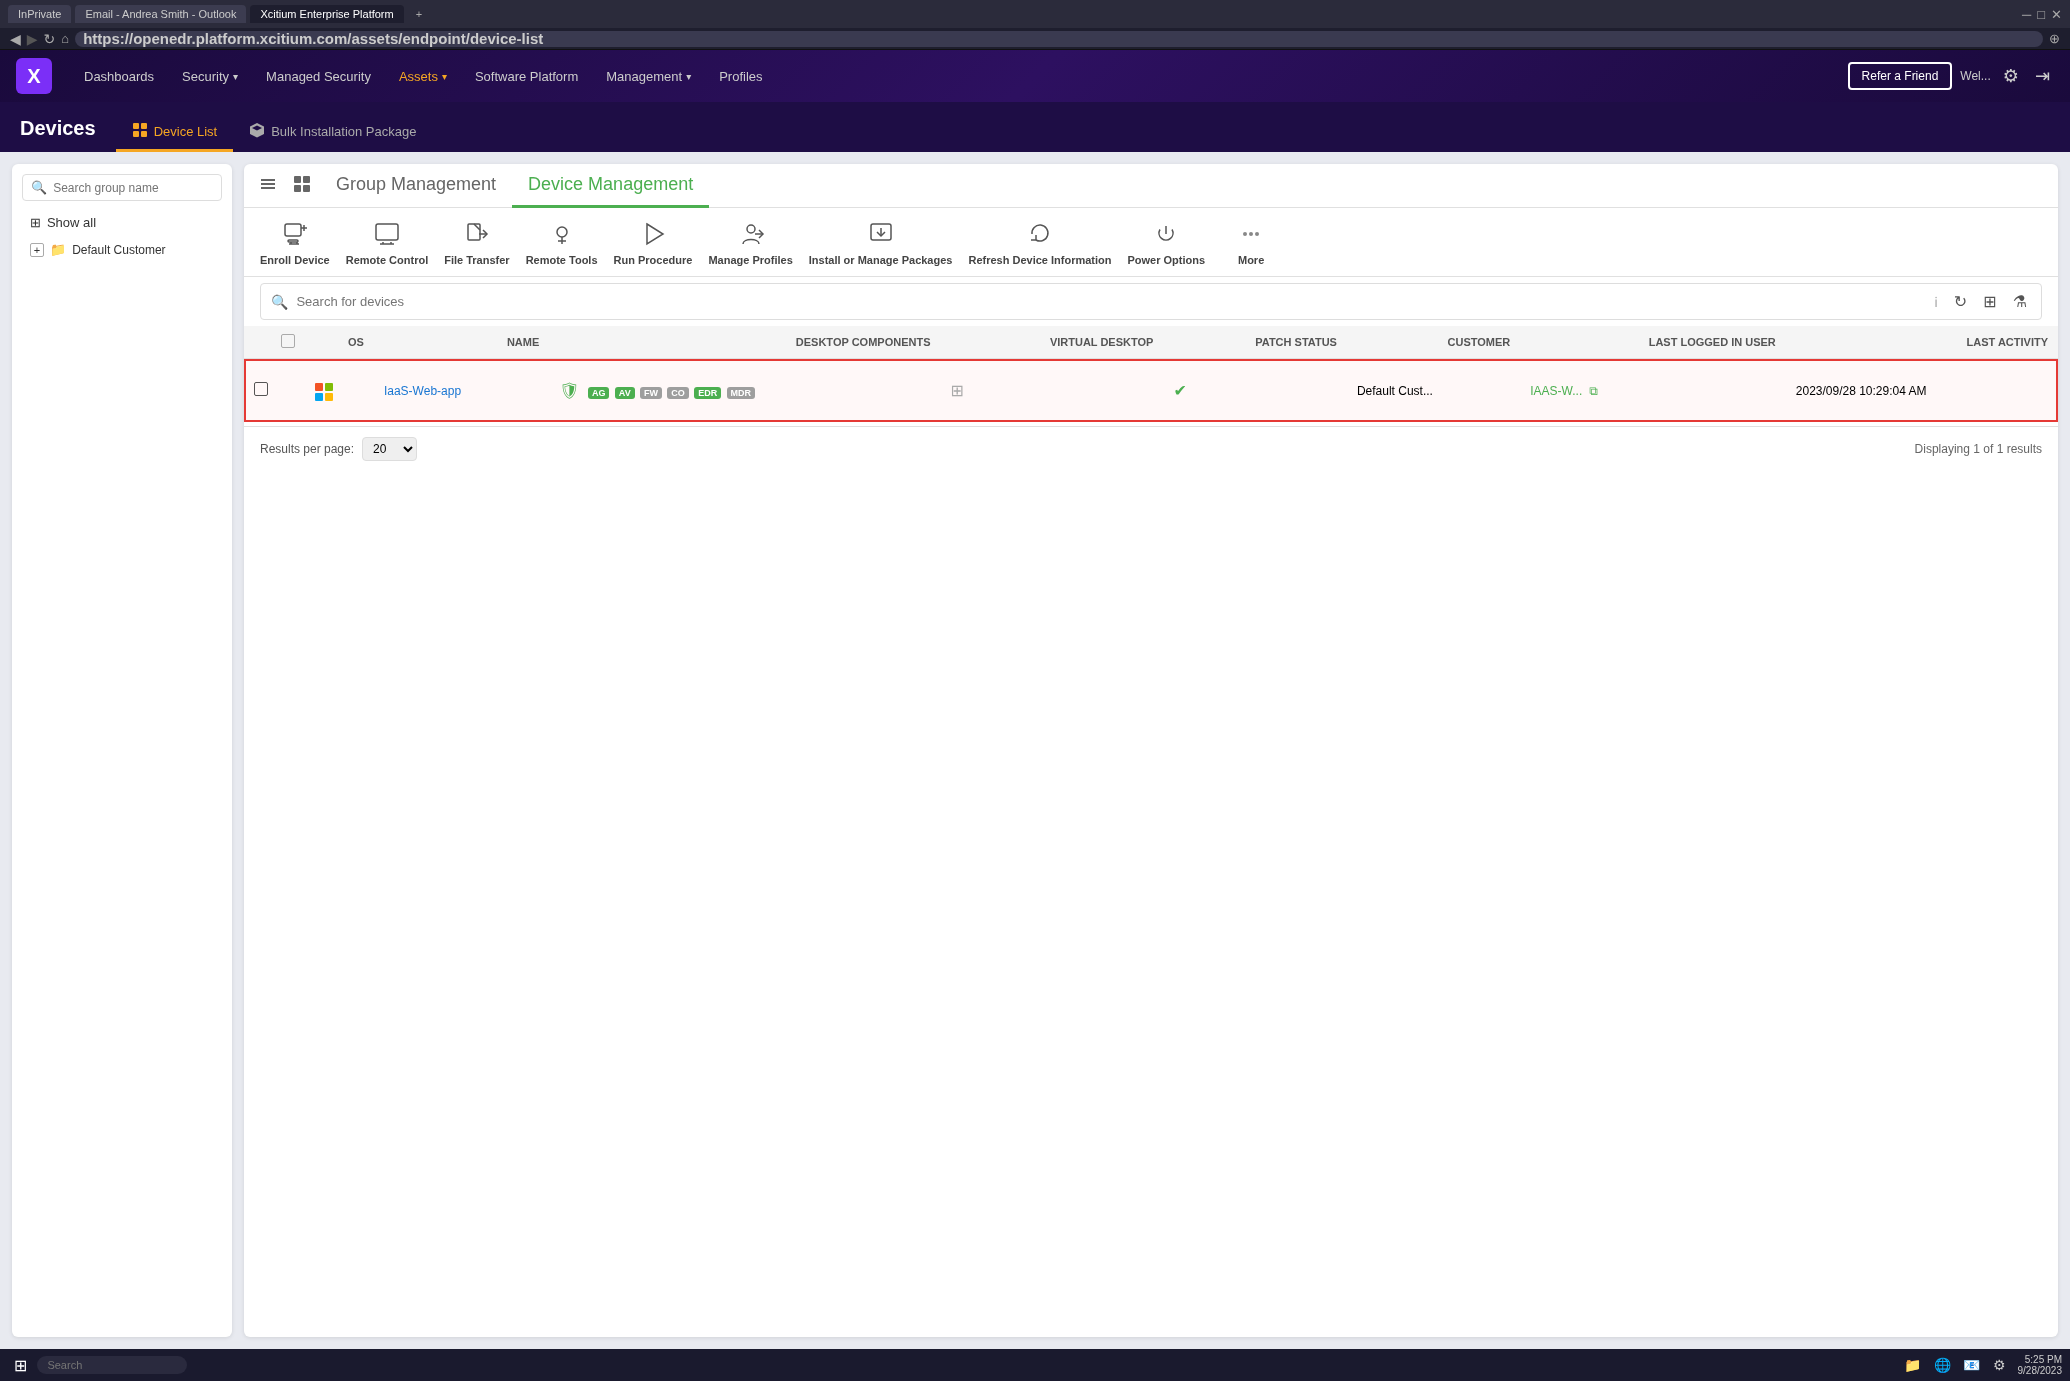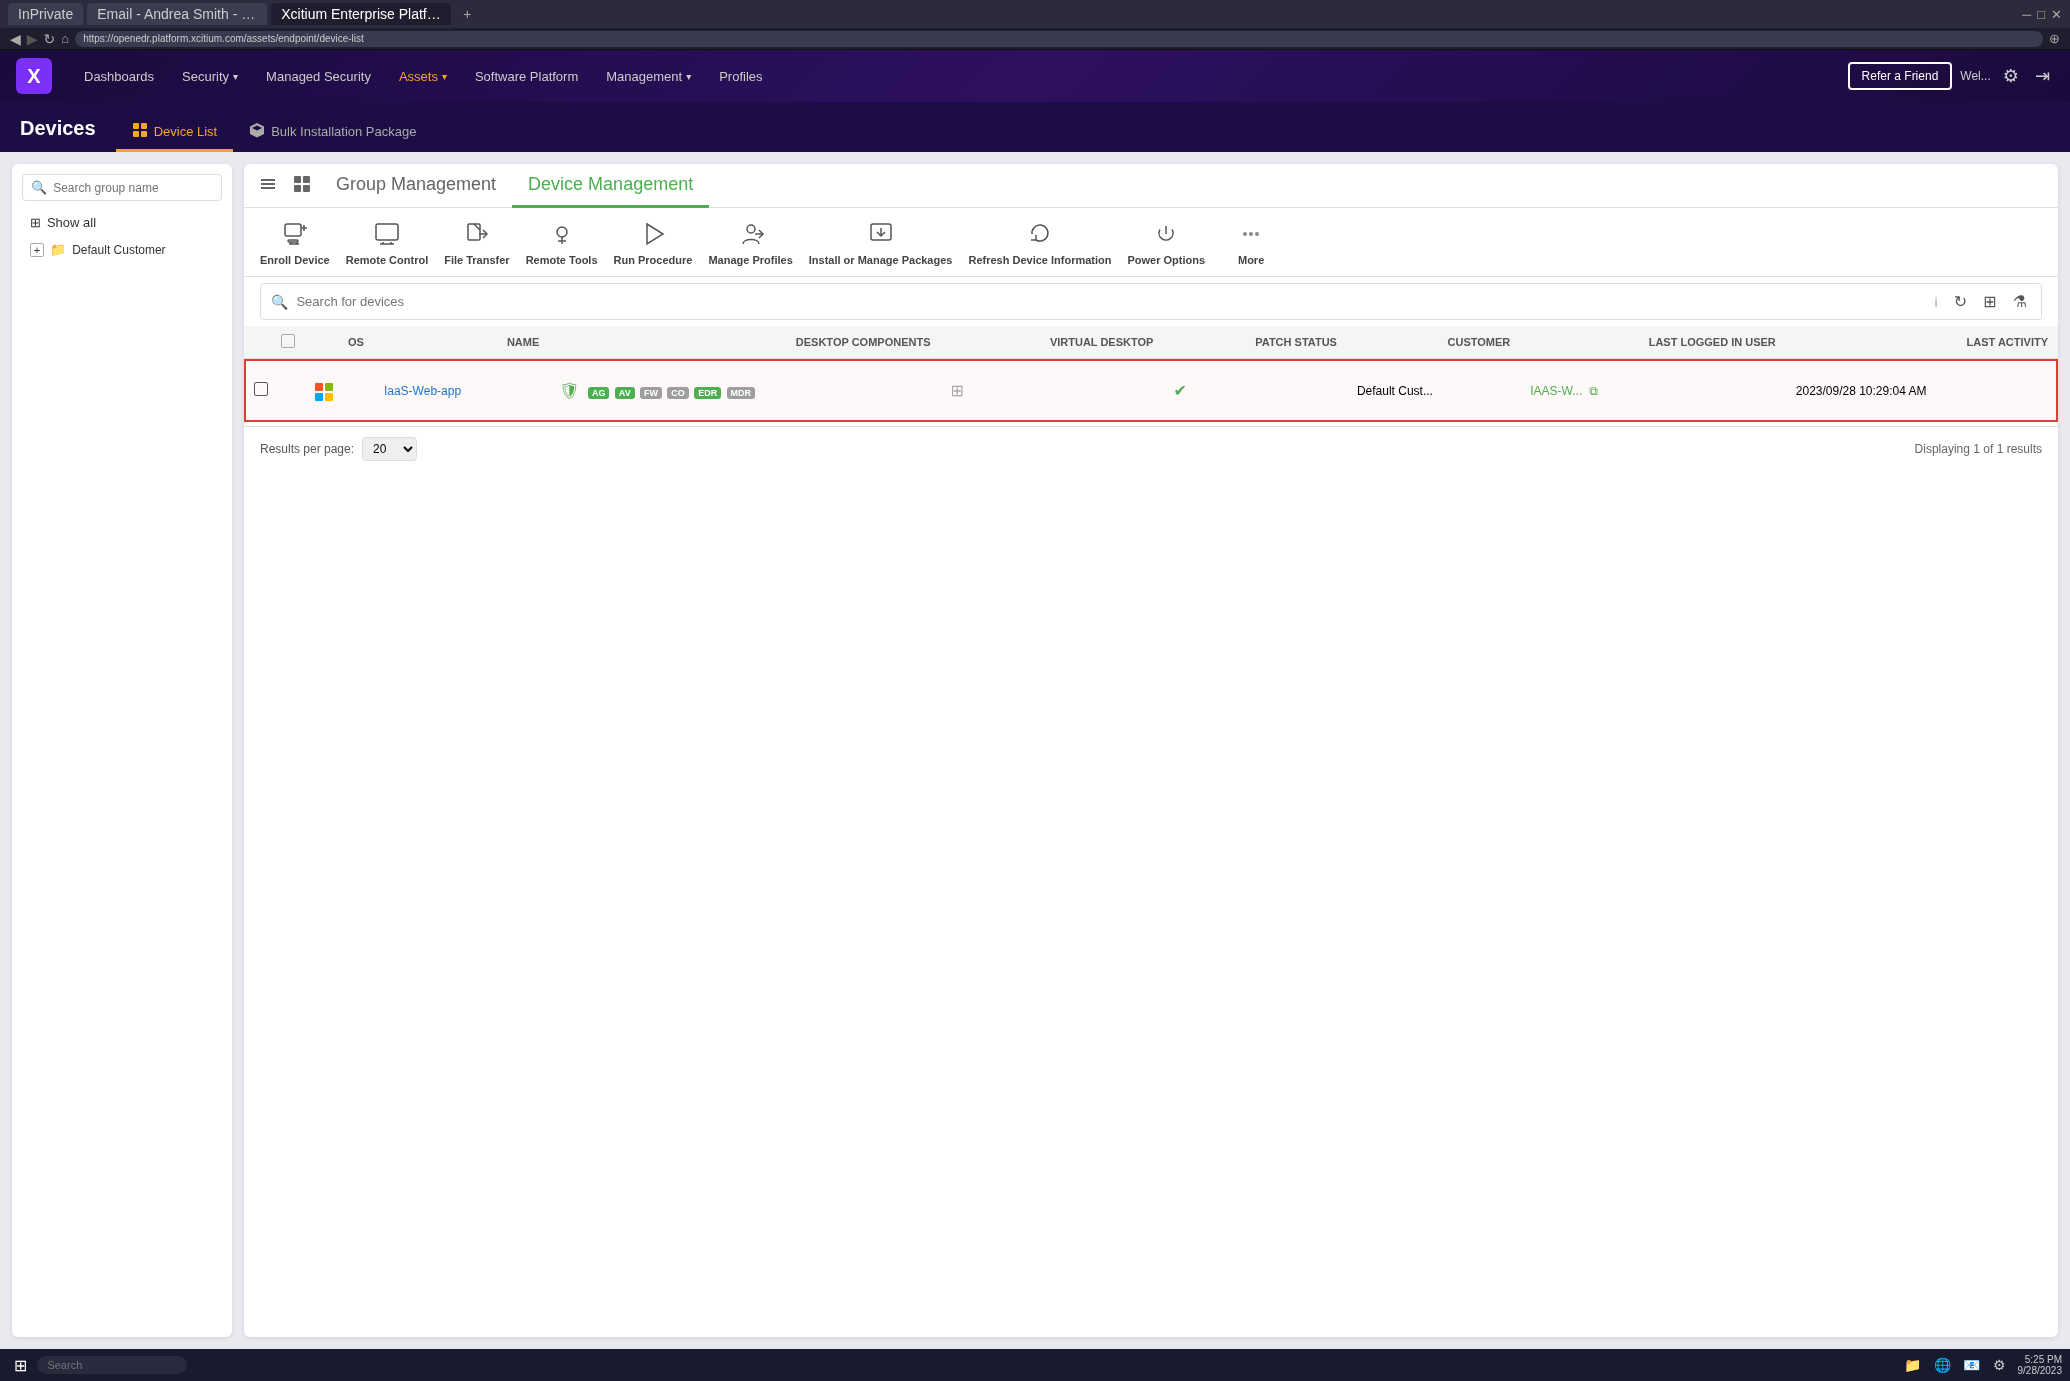--- a/index.html
+++ b/index.html
@@ -16,21 +16,21 @@
     }
     .browser-tabs {
       display: flex;
       align-items: center;
       gap: 4px;
       flex: 1;
     }
     .browser-tab {
       background: #3c3c50;
       color: #ccc;
-      font-size: 14px;
+      font-size: 11px;
       padding: 3px 10px;
       border-radius: 4px 4px 0 0;
       white-space: nowrap;
       cursor: pointer;
       max-width: 180px;
       overflow: hidden;
       text-overflow: ellipsis;
     }
     .browser-tab.active {
       background: #1e1e2e;
@@ -42,25 +42,26 @@
       display: flex;
       align-items: center;
       padding: 0 10px;
       gap: 6px;
       border-bottom: 1px solid #111;
     }
     .address-input {
       background: #3a3a50;
       border: none;
       color: #ccc;
-      font-size: 10px;
+      font-size: 15px;
       padding: 2px 8px;
       border-radius: 10px;
       flex: 1;
       height: 16px;
+      font-weight: bold;
     }
 
     
     .top-nav {
       background: linear-gradient(135deg, #1a0a3c 0%, #2d1060 50%, #1a0a3c 100%);
       height: 52px;
       display: flex;
       align-items: center;
       padding: 0 16px;
       gap: 0;

